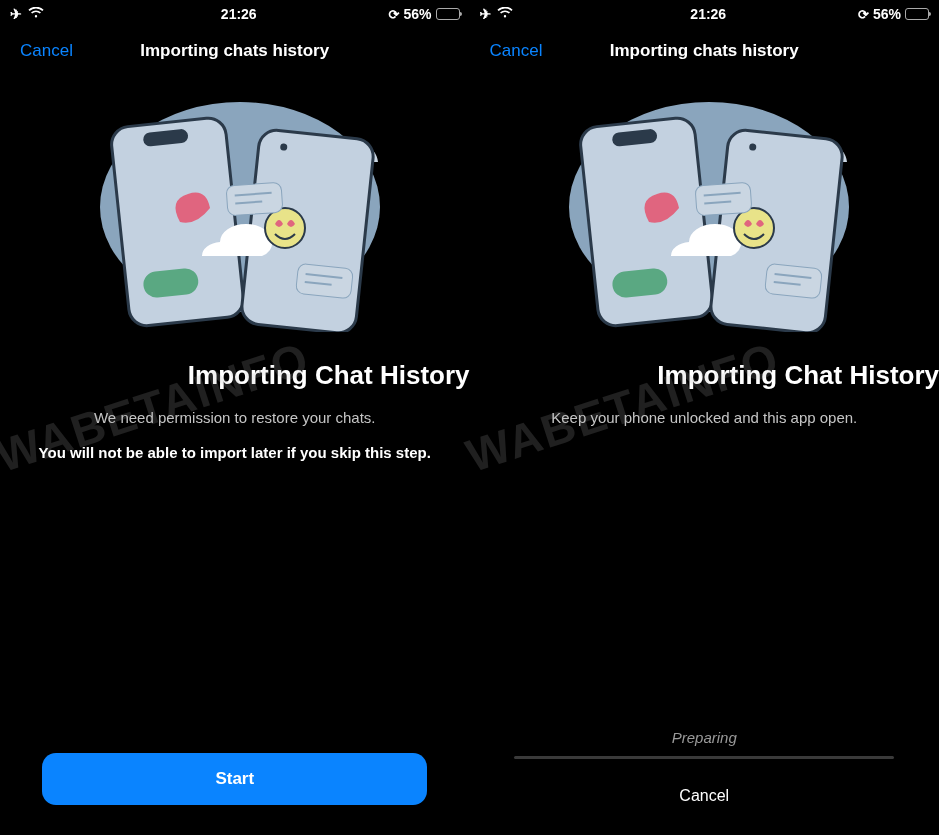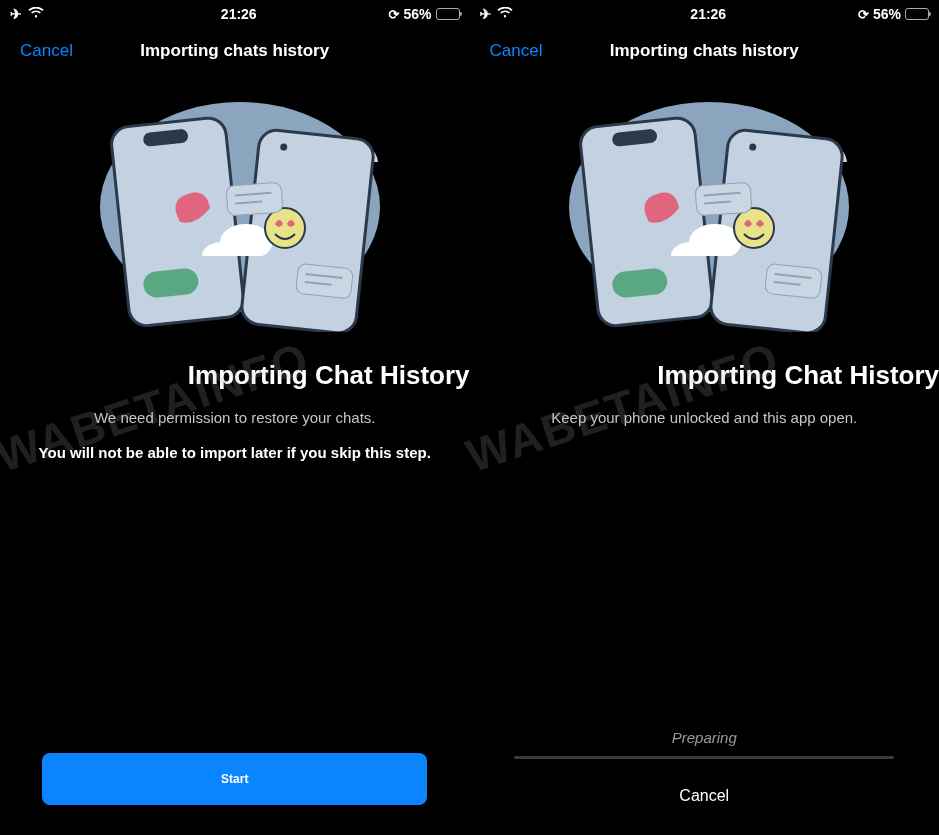--- a/index.html
+++ b/index.html
@@ -67,22 +67,22 @@
   
   .heading {
     text-align: right; font-size: 26px; font-weight: 700; margin-top: 28px; padding-left: 28px;
   }
   .sub1 { text-align: center; font-size: 15px; color: #c5c5c5; margin-top: 18px; padding: 0 33px; }
   .sub2 { text-align: center; font-size: 15px; font-weight: 700; color: #fff; margin-top: 18px; padding: 0 8px; }
 
   
   .bottom-area { margin-top: auto; padding: 0 30px 30px; }
   .start-btn {
-    background: #0a84ff; color: #fff; border: none; border-radius: 8px;
-    width: 385px; height: 52px; font-size: 12px; font-weight: 600; margin: 0 auto 0;
+    background: #0a84ff; color: #fff; border: none; border-radius: 14px;
+    width: 385px; height: 52px; font-size: 17px; font-weight: 600; margin: 0 auto 0;
     display: block; cursor: pointer;
   }
   .preparing { text-align: center; color: #9a9a9a; font-size: 15px; margin-bottom: 10px; font-style: italic; }
   .progress-track {
     width: 380px; height: 3px; background: #3a3a3a; border-radius: 2px; margin: 0 auto 28px;
   }
   .cancel-btn {
     background: transparent; color: #fff; border: none; font-size: 16px;
     display: block; margin: 0 auto; cursor: pointer;
   }

